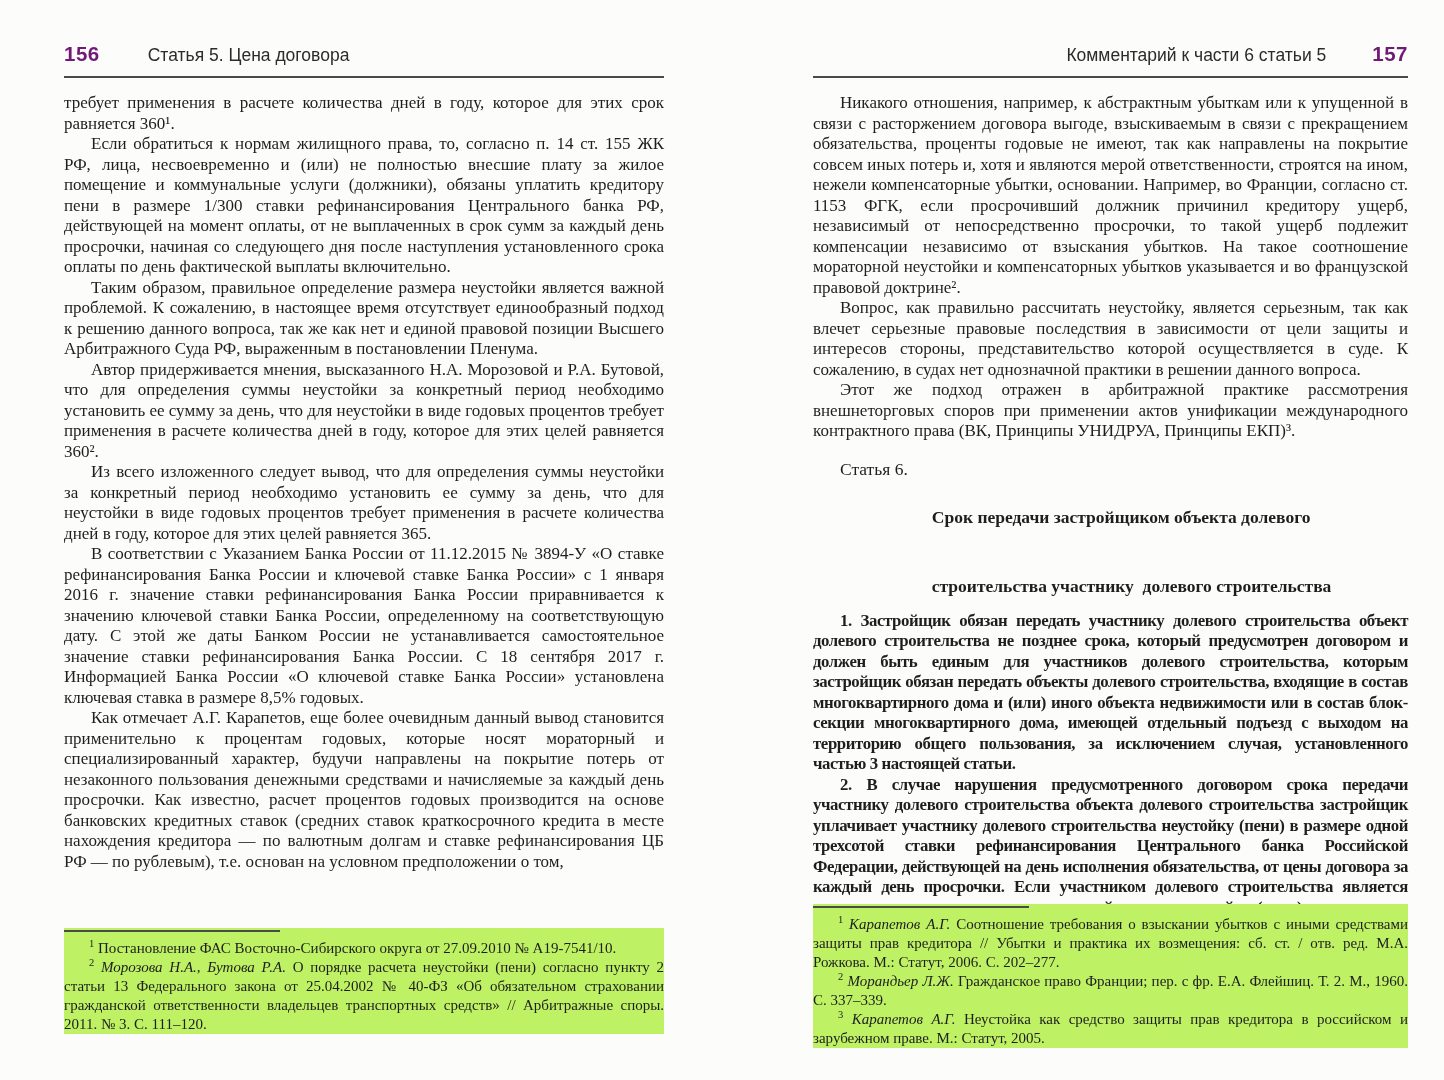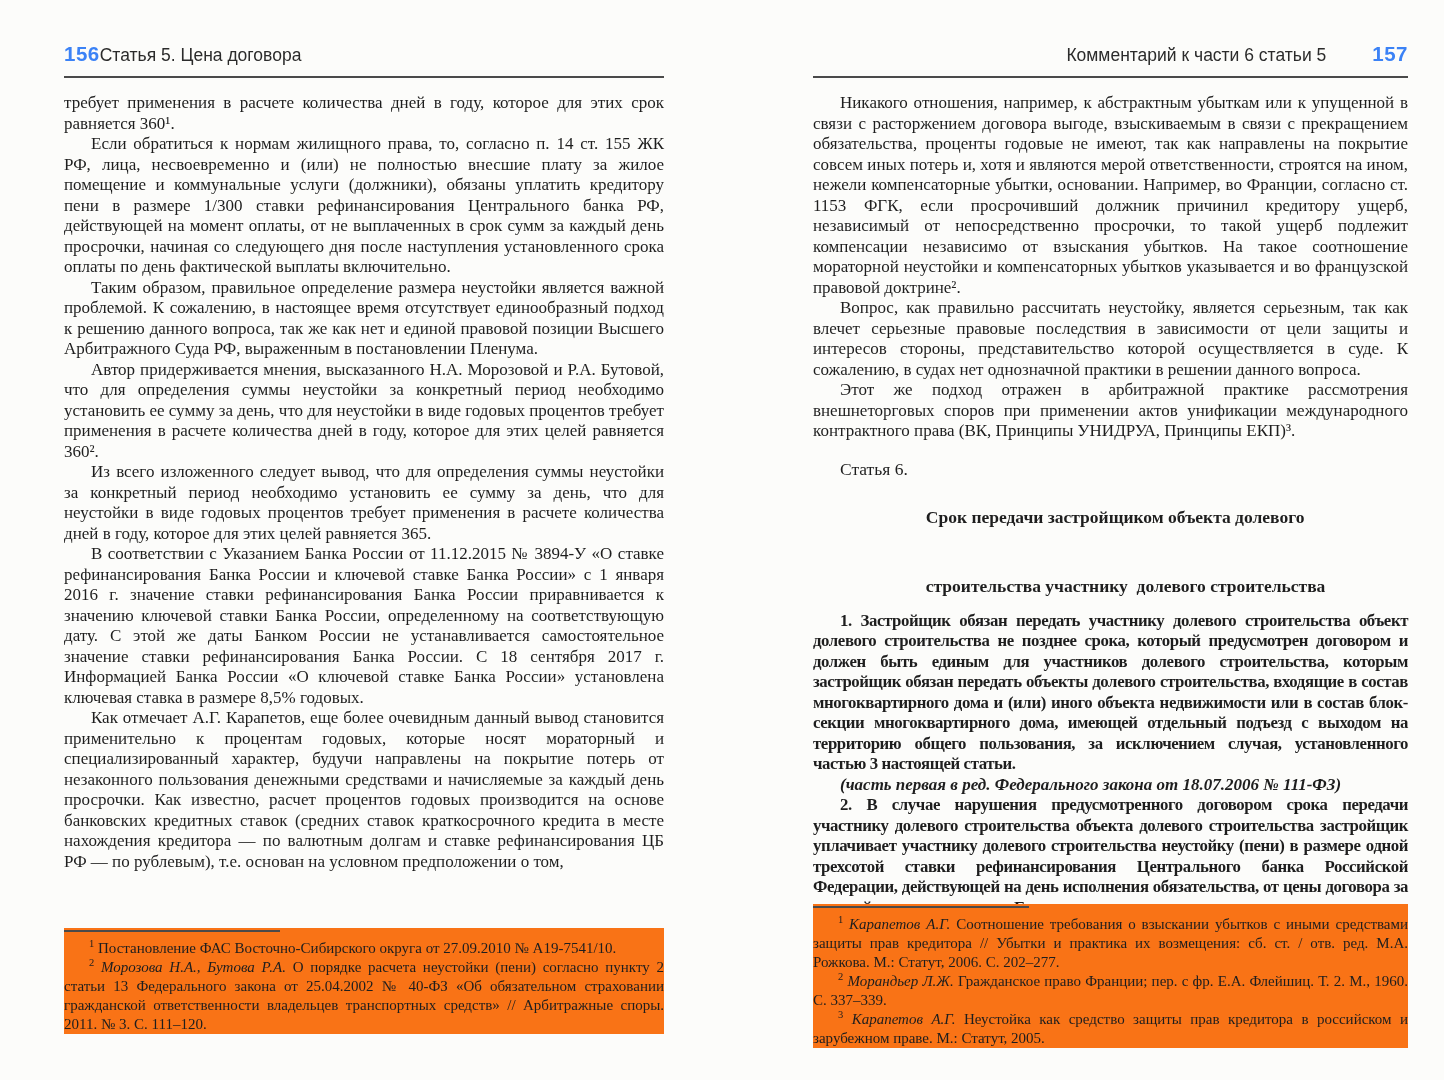--- a/index.html
+++ b/index.html
@@ -12,37 +12,37 @@
   .page--left  { left:64px;  width:600px; }
   .page--right { left:813px; width:595px; }
 
   .running-head {
     font-family:"Liberation Sans", sans-serif;
     font-size:17.5px; color:#2b2b2b;
     display:flex; align-items:baseline;
     border-bottom:2px solid #4a4a4a; padding-bottom:10px;
   }
   .running-head--right { justify-content:flex-end; }
-  .pagenum { font-weight:bold; font-size:20.5px; letter-spacing:.5px; color:#3b82f6; }
-  .head-title { }
+  .pagenum { font-weight:bold; font-size:20.5px; letter-spacing:.5px; color:#701a75; }
+  .head-title { margin-left:48px; }
   .running-head--right .head-title { margin:0 46px 0 0; }
 
   .body-text { margin-top:15px; font-size:17px; line-height:20.5px; text-align:justify; }
   .p { margin:0; text-indent:27px; }
   .p--cont { text-indent:0; }
 
   .article-heading { display:flex; margin:17px 0 13px; padding-left:27px; font-size:17.5px; }
-  .art-label { white-space:nowrap; margin-right:18px; }
+  .art-label { white-space:nowrap; margin-right:24px; }
   .art-title { font-weight:bold; line-height:21.5px; }
   .art-title div { white-space:pre-wrap;margin-top:48px; }
 
   .law { font-weight:bold; font-size:16.8px; letter-spacing:-0.4px; }
   .amendment { font-weight:bold; font-style:italic; }
 
-  .footnotes { position:absolute; left:0; right:0; background:#f97316; padding-top:2px; }
+  .footnotes { position:absolute; left:0; right:0; background:#bef264; padding-top:2px; }
   .page--left  .footnotes { top:886px; }
   .page--right .footnotes { top:862px; }
   .fn-rule { width:216px; border-top:2px solid #4a4a4a; margin-bottom:7px; }
   .fn { margin:0; font-size:15px; line-height:19px; text-align:justify; text-indent:25px; }
   .fn sup { font-size:10.5px; line-height:0; }
   .fn-author { font-style:italic; }
 </style>
 </head>
 <body>
 
@@ -84,21 +84,20 @@
 
       <div class="article-heading">
         <span class="art-label">Статья 6.</span>
         <span class="art-title">
           <div>Срок передачи застройщиком объекта долевого</div>
           <div>строительства участнику  долевого строительства</div>
         </span>
       </div>
 
       <p class="p law">1. Застройщик обязан передать участнику долевого строительства объект долевого строительства не позднее срока, который предусмотрен договором и должен быть единым для участников долевого строительства, которым застройщик обязан передать объекты долевого строительства, входящие в состав многоквартирного дома и (или) иного объекта недвижимости или в состав блок-секции многоквартирного дома, имеющей отдельный подъезд с выходом на территорию общего пользования, за исключением случая, установленного частью 3 настоящей статьи.</p>
-      <p class="p amendment">(часть первая в ред. Федерального закона от 18.07.2006 № 111-ФЗ)</p>
       <p class="p law">2. В случае нарушения предусмотренного договором срока передачи участнику долевого строительства объекта долевого строительства застройщик уплачивает участнику долевого строительства неустойку (пени) в размере одной трехсотой ставки рефинансирования Центрального банка Российской Федерации, действующей на день исполнения обязательства, от цены договора за каждый день просрочки. Если участником долевого строительства является гражданин, предусмотренная настоящей частью неустойка (пени) уплачивается застройщиком в двойном размере. В случае нарушения предусмотренного договором срока передачи участнику долевого строительства объекта долевого строительства вследствие уклонения</p>
     </div>
 
     <div class="footnotes">
       <div class="fn-rule"></div>
       <p class="fn"><sup>1</sup> <span class="fn-author">Карапетов А.Г.</span> <span>Соотношение требования о взыскании убытков с иными средствами защиты прав кредитора // Убытки и практика их возмещения: сб. ст. / отв. ред. М.А. Рожкова. М.: Статут, 2006. С. 202–277.</span></p>
       <p class="fn"><sup>2</sup> <span class="fn-author">Морандьер Л.Ж.</span> <span>Гражданское право Франции; пер. с фр. Е.А. Флейшиц. Т. 2. М., 1960. С. 337–339.</span></p>
       <p class="fn"><sup>3</sup> <span class="fn-author">Карапетов А.Г.</span> <span>Неустойка как средство защиты прав кредитора в российском и зарубежном праве. М.: Статут, 2005.</span></p>
     </div>
   </div>

